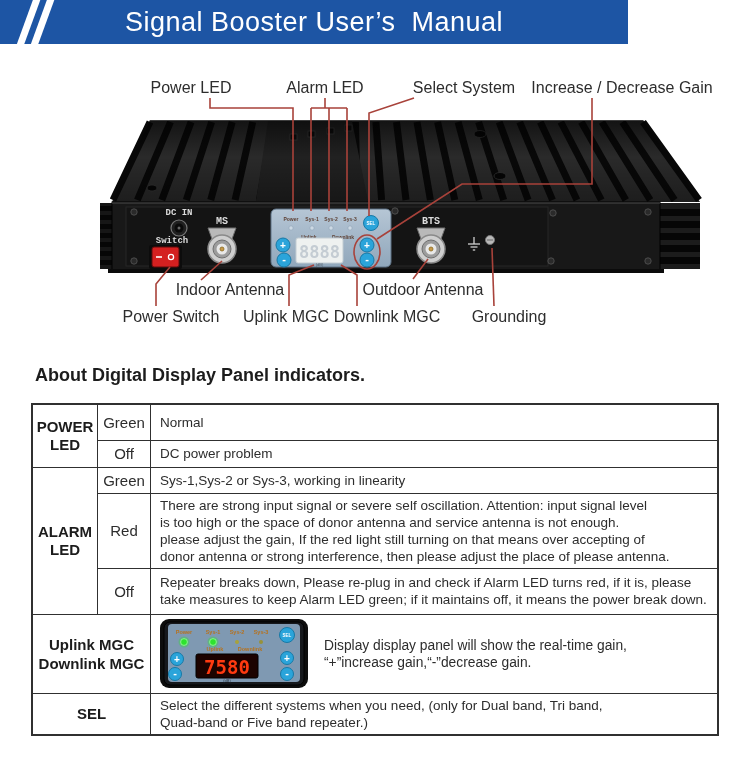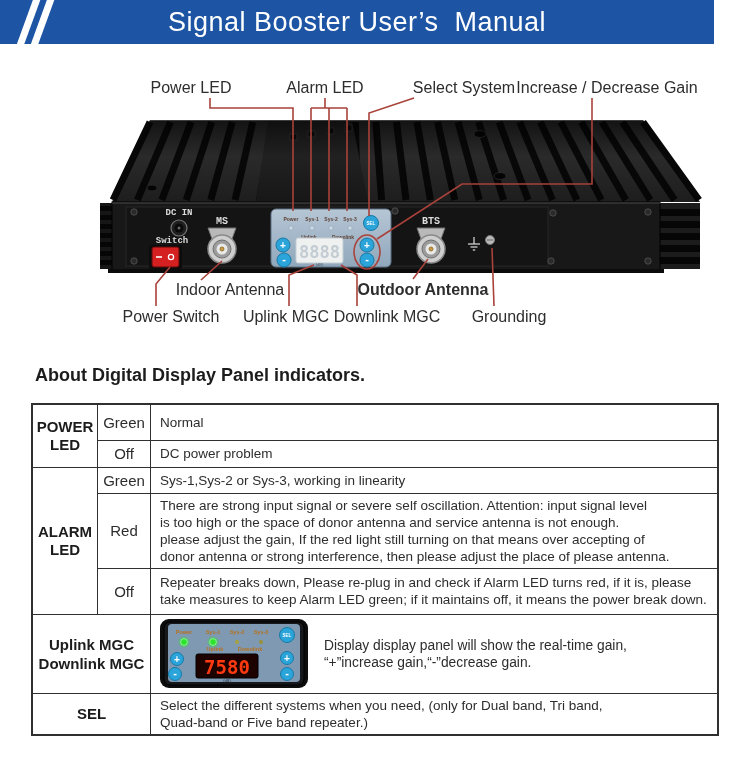--- a/index.html
+++ b/index.html
@@ -1,21 +1,21 @@
 <!DOCTYPE html>
 <html><head>
 <meta charset="utf-8">
 <style>
   html,body{margin:0;padding:0;}
   body{
     width:750px;height:767px;position:relative;background:#ffffff;
     font-family:"Liberation Sans", sans-serif;color:#2d2d2d;overflow:hidden;
   }
   
-  .header{position:absolute;top:0;left:0;width:714px;height:44px;background:#1d55a4;z-index:3;}
+  .header{position:absolute;top:0;left:0;width:628px;height:44px;background:#1d55a4;z-index:3;}
   .header .title{
     position:absolute;top:7px;left:0;width:100%;text-align:center;
     color:#ffffff;font-size:27px;letter-spacing:.5px;white-space:pre;
   }
   .stripe{position:absolute;top:-6px;width:7px;height:62px;background:#ffffff;transform:rotate(20deg);}
   .stripe.s1{left:24px;}
   .stripe.s2{left:38px;}
   
   .device-svg{position:absolute;top:0;left:0;z-index:1;}
   .callout-label{
@@ -197,23 +197,23 @@
     <path d="M314,265 L289,275 L289,306"></path>
     <path d="M341,265 L357,275 L357,306"></path>
     <path d="M428,259 L413,279"></path>
     <path d="M492,248 L494,306"></path>
   </g>
 </svg>
 
 <div class="callout-label" style="left:191px;top:79px;">Power LED</div>
 <div class="callout-label" style="left:325px;top:79px;">Alarm LED</div>
 <div class="callout-label" style="left:424px;top:79px;margin-left:40px;">Select System</div>
-<div class="callout-label" style="left:607px;top:79px;text-align:right;">Increase / Decrease Gain</div>
+<div class="callout-label" style="left:622px;top:79px;text-align:right;">Increase / Decrease Gain</div>
 <div class="callout-label" style="left:230px;top:281px;">Indoor Antenna</div>
-<div class="callout-label" style="left:423px;top:281px;font-weight:bold;">Outdoor Antenna</div>
+<div class="callout-label" style="left:423px;top:281px;">Outdoor Antenna</div>
 <div class="callout-label" style="left:171px;top:308px;">Power Switch</div>
 <div class="callout-label" style="left:286px;top:308px;">Uplink MGC</div>
 <div class="callout-label" style="left:387px;top:308px;">Downlink MGC</div>
 <div class="callout-label" style="left:509px;top:308px;">Grounding</div>
 
 <div class="section-heading">About Digital Display Panel indicators.</div>
 
 <table class="indicators">
   <tbody>
       <tr class="r1">

